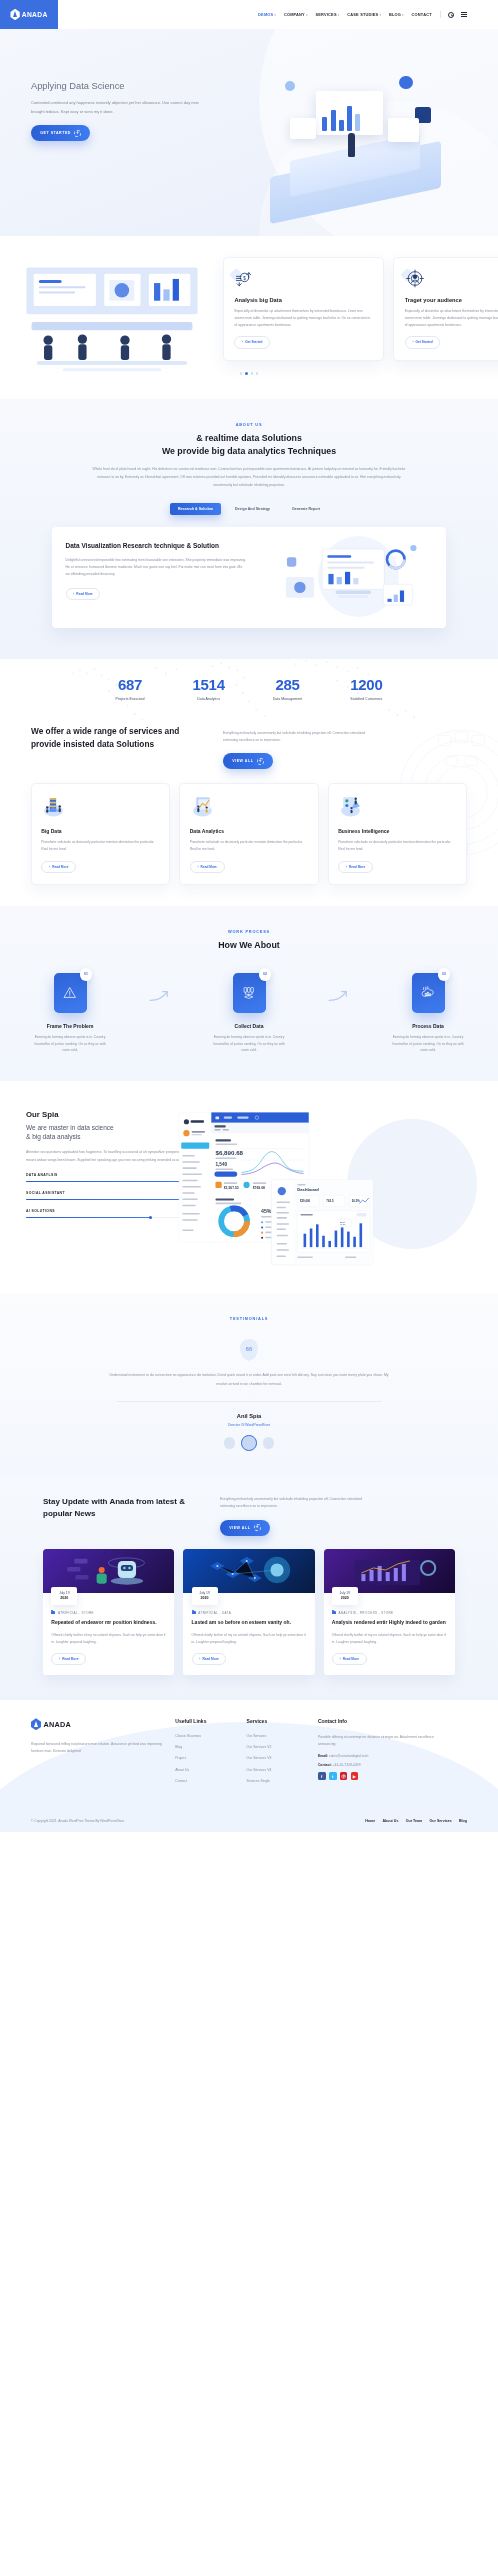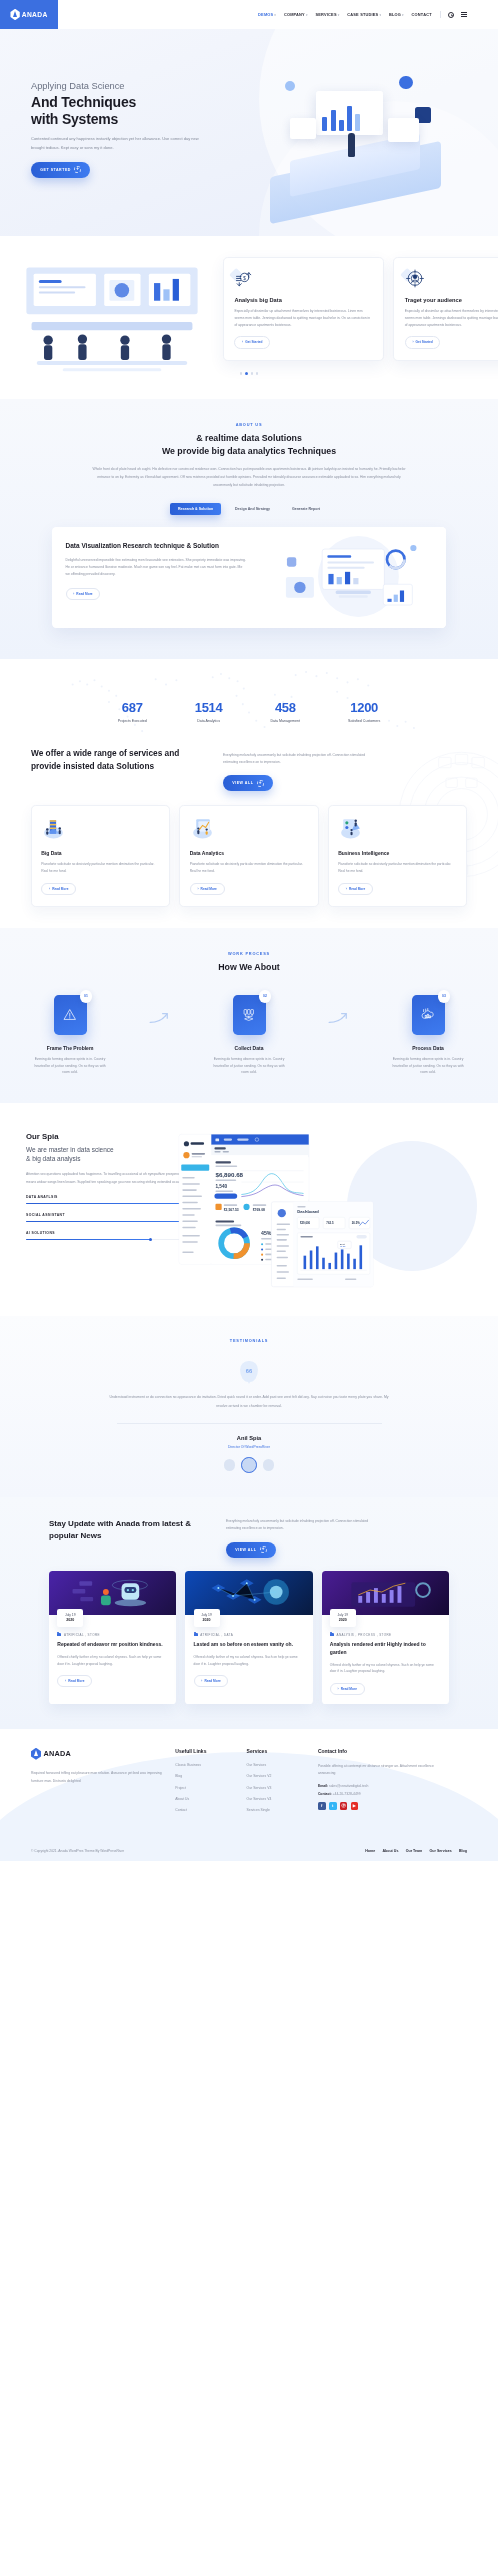--- a/index.html
+++ b/index.html
@@ -76,21 +76,21 @@
   .ac-left{width:208px;padding:14.5px 13.5px;}
   .ac-left h3{font-size:6.5px;font-weight:bold;color:#1b1b25;line-height:1.45;margin-bottom:6.2px;}
   .ac-left p{font-size:3.4px;line-height:2.15;color:#8b91a0;margin-bottom:8.3px;}
   .ac-right{flex:1;position:relative;background:#fff;}
 
   
   .counters{background:#fff;padding:17.6px 0 18.7px;position:relative;overflow:hidden;}
   .world{position:absolute;left:50%;top:50%;transform:translate(-50%,-50%);width:446px;height:104px;opacity:.5;}
   .cnt-row{display:flex;justify-content:center;gap:48px;position:relative;z-index:2;}
   .cnt{text-align:center;}
-  .cnt .num{font-size:13px;font-weight:bold;color:#2a5fd6;letter-spacing:-0.3px;margin-top:24px;}
+  .cnt .num{font-size:15px;font-weight:bold;color:#2a5fd6;letter-spacing:-0.3px;}
   .cnt .lab{font-size:3.6px;color:#4a5164;margin-top:4.2px;}
 
   
   .services{background:#fff;padding:5.2px 0 21px;position:relative;}
   .svc-head{display:flex;padding:0 31px;gap:21px;align-items:flex-start;position:relative;z-index:3;}
   .svc-head h2{width:171px;font-size:8.3px;line-height:1.55;font-weight:bold;color:#1b1b25;}
   .svc-head .rt{padding-top:4.2px;}
   .svc-head .rt p{font-size:3.3px;line-height:2.2;color:#8b91a0;width:151px;}
   .svc-cards{display:flex;gap:9.3px;padding:13.5px 31px 0;position:relative;z-index:3;}
   .scard{flex:1;background:#fff;border:0.5px solid #eef1f7;border-radius:4.7px;padding:10.4px 9.3px 11.4px;box-shadow:0 5.2px 13.5px rgba(40,70,140,.06);}
@@ -130,21 +130,21 @@
   .quote-bub:after{content:"";position:absolute;bottom:-2.6px;left:50%;transform:translateX(-50%);width:0;height:0;border-left:2.6px solid transparent;border-right:2.6px solid transparent;border-top:4.2px solid #e3edfc;}
   .testi-text{max-width:291px;margin:11.4px auto 0;font-size:3.5px;line-height:2.45;color:#8b91a0;}
   .testi-div{width:265px;height:0.5px;background:#e6ebf4;margin:12.5px auto 0;}
   .testi-name{font-size:5.7px;font-weight:bold;color:#1b1b25;margin-top:11.4px;}
   .testi-role{font-size:3.4px;color:#3b6fe0;margin-top:4.2px;}
   .avatars{display:flex;gap:6.2px;justify-content:center;align-items:center;margin-top:8.3px;}
   .av{width:11.4px;height:11.4px;border-radius:50%;background:#dbe4f3;}
   .av.big{width:15.6px;height:15.6px;border:1px solid #3b6fe0;background:#c7d8f4;}
 
   
-  .blog{background:linear-gradient(180deg,#f6f9fd,#eff4fc);padding:21px 18px 25px;}
+  .blog{background:linear-gradient(180deg,#f6f9fd,#eff4fc);padding:21px 12px 25px;}
   .blog-head{display:flex;padding:0 31px;gap:21px;align-items:flex-start;}
   .blog-head h2{width:156px;font-size:8px;line-height:1.55;font-weight:bold;color:#1b1b25;}
   .blog-head .rt p{font-size:3.3px;line-height:2.2;color:#8b91a0;width:151px;}
   .blog-cards{display:flex;gap:8.8px;padding:13.5px 31px 0;}
   .bcard{flex:1;background:#fff;border-radius:3.6px;overflow:hidden;box-shadow:0 5.2px 13.5px rgba(40,70,140,.07);position:relative;}
   .bthumb{height:44px;position:relative;}
   .bdate{position:absolute;left:8.3px;bottom:-11.4px;width:26px;background:#fff;border-radius:2.1px;padding:4.2px 2.1px;text-align:center;box-shadow:0 3.1px 8.3px rgba(40,70,140,.12);}
   .bdate .d1{font-size:3.3px;color:#4a5164;}
   .bdate .d2{font-size:3.6px;font-weight:bold;color:#1b1b25;margin-top:1.6px;}
   .bbody{padding:17.6px 8.3px 9.3px;}
@@ -204,24 +204,20 @@
         </span>
     </div>
   </div>
 
   <div class="hero">
     <div class="blob"></div>
     <div class="blob2"></div>
     <div class="hero-inner">
       <div class="hero-left">
         <div class="hero-sub">Applying Data Science</div>
-        <div class="hero-title">
-          <div>And Techniques</div>
-          <div>with Systems</div>
-        </div>
         <div class="hero-text">Contented continued any happiness instantly objection yet her allowance. Use correct day new brought tedious. Kept easy or sons my it done.</div>
         <button class="btn-primary">
           <span>GET STARTED</span>
           <span class="plus-circ">+</span>
         </button>
       </div>
       <div class="hero-art">
         <div class="ha plat"></div>
         <div class="ha plat2"></div>
         <div class="ha" style="left:31px;top:21px;">
@@ -419,21 +415,21 @@
     <div class="cnt-row">
       <div class="cnt">
         <div class="num">687</div>
         <div class="lab">Projects Executed</div>
       </div>
       <div class="cnt">
         <div class="num">1514</div>
         <div class="lab">Data Analytics</div>
       </div>
       <div class="cnt">
-        <div class="num">458</div>
+        <div class="num">285</div>
         <div class="lab">Data Management</div>
       </div>
       <div class="cnt">
         <div class="num">1200</div>
         <div class="lab">Satisfied Customers</div>
       </div>
     </div>
   </div>
 
   <div class="services">

